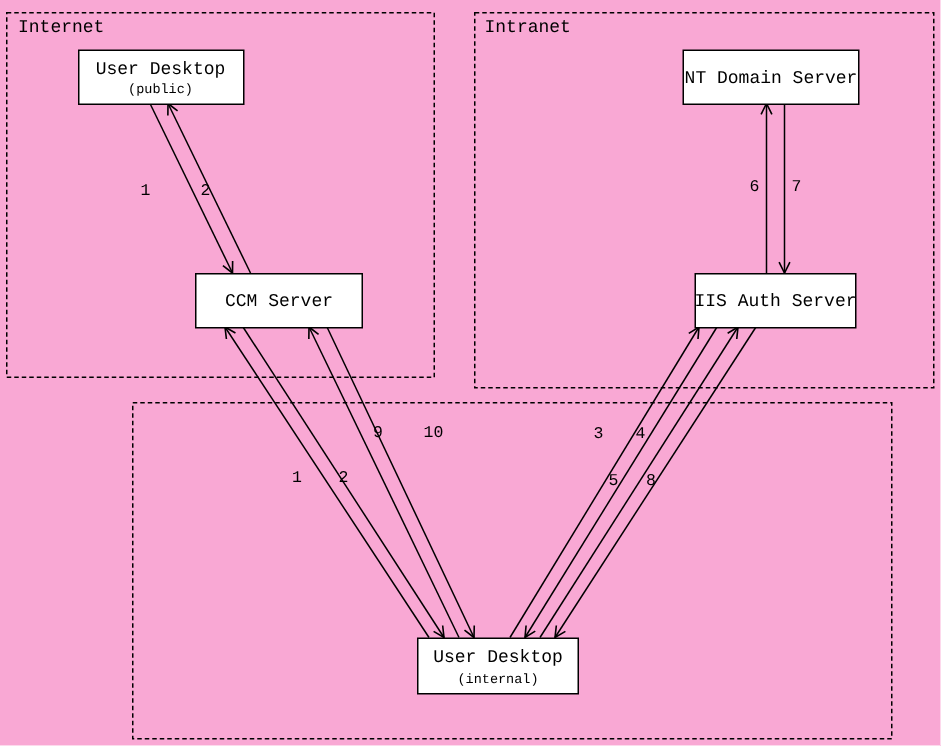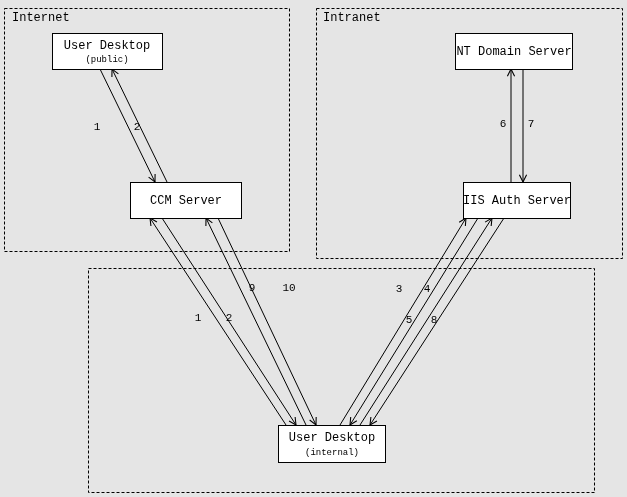--- a/index.html
+++ b/index.html
@@ -4,21 +4,21 @@
 <style>
   html, body {
     margin: 0;
     padding: 0;
     background: #ffffff;
   }
   .canvas {
     position: relative;
     width: 627px;
     height: 497px;
-    background: #e5e5e5;
+    background: #f9a8d4;
     overflow: hidden;
   }
   svg text {
     font-family: "Liberation Mono", "DejaVu Sans Mono", monospace;
     fill: #000000;
   }
   .zone {
     fill: none;
     stroke: #000000;
     stroke-width: 1;

